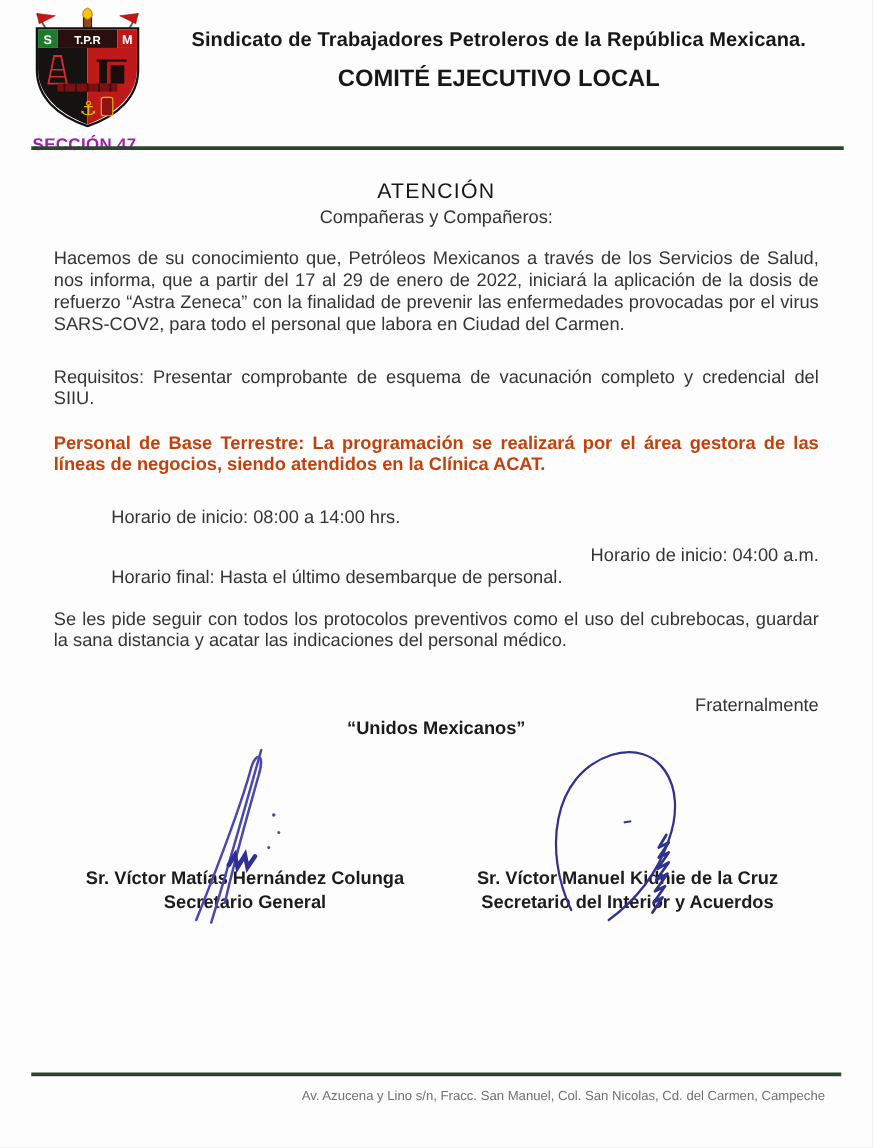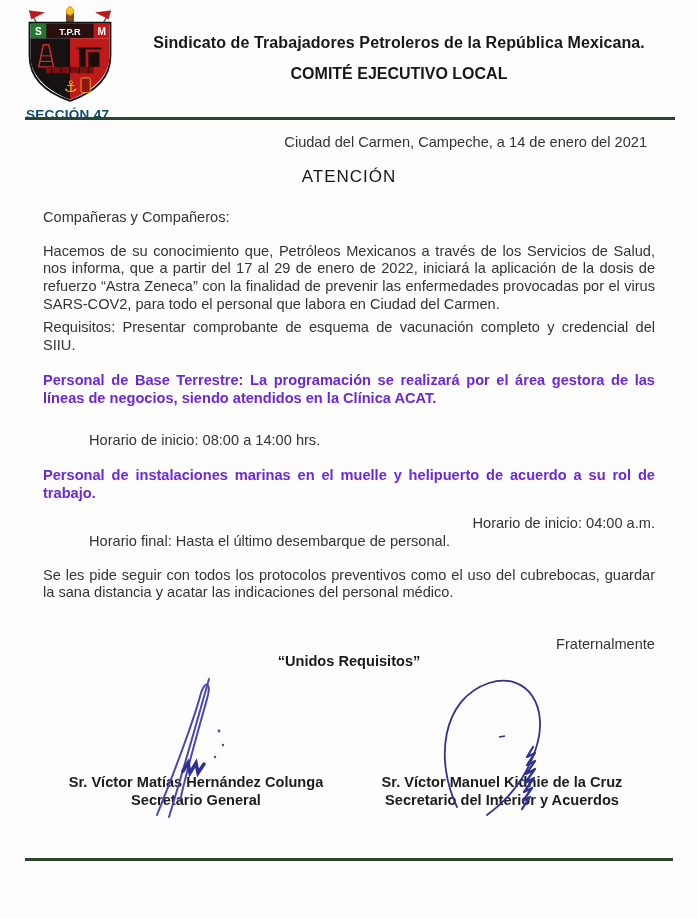--- a/index.html
+++ b/index.html
@@ -10,41 +10,41 @@
     position:relative;
     width:698px; height:918px;
     margin:0 auto;
     background:#fdfdfd;
     color:#2e2e2e;
     overflow:hidden;
   }
 
   
   .logo-block { position:absolute; top:6px; left:24px; width:96px; text-align:left; }
-  .logo-caption { font-weight:bold; font-size:13.5px; color:#0c4a6e; letter-spacing:.3px; margin-top:1px; padding-left:2px; }
+  .logo-caption { font-weight:bold; font-size:13.5px; color:#a21caf; letter-spacing:.3px; margin-top:1px; padding-left:2px; }
 
-  .masthead { position:absolute; top:34px; left:122px; right:22px; text-align:center; color:#171717; }
+  .masthead { position:absolute; top:24px; left:122px; right:22px; text-align:center; color:#171717; }
   .org-name { font-size:16px; font-weight:bold; letter-spacing:.1px; }
-  .committee { margin-top:14px; font-size:16px; font-weight:bold; line-height:16px; }
+  .committee { margin-top:14px; font-size:19px; font-weight:bold; line-height:16px; }
 
   .rule { position:absolute; height:3px; background:#2c462b; }
   .top-rule { top:117px; left:25px; width:650px; }
   .bottom-rule { top:858px; left:25px; width:648px; }
 
   
   .content {
     position:absolute; top:128px; left:43px; width:612px;
     font-size:14.6px; line-height:17.6px; color:#343434;
   }
   .dateline { text-align:right; padding-right:8px; margin-top:6px; }
   .attn { text-align:center; font-size:17px; font-weight:normal; letter-spacing:1px; color:#161616; margin-top:16px; }
-  .salutation { margin-top:24px; }
+  .salutation { margin-top:4px;text-align:center; }
   .para { text-align:justify; margin-top:16px; }
-  .para.mt18 { margin-top:6px; }
-  .bold-para { font-weight:bold; color:#6d28d9; text-align:justify; margin-top:18px; }
+  .para.mt18 { margin-top:24px; }
+  .bold-para { font-weight:bold; color:#c2410c; text-align:justify; margin-top:18px; }
   .sched { margin:24px 0 0 46px; }
   .sched.tight { margin-top:0; }
   .sched.first2 { margin-top:13px;text-align:right; }
   .closing { text-align:right; margin-top:34px; }
   .motto { text-align:center; font-weight:bold; color:#1a1a1a; }
 
   
   .sig-row { display:flex; margin-top:6px; }
   .sig-block { flex:1; position:relative; padding-top:96px; text-align:center; }
   .sig-name { font-weight:bold; font-size:14.6px; line-height:18.5px; color:#1c1c1c; position:relative; z-index:1; }
@@ -105,33 +105,31 @@
   <div class="masthead">
     <div class="org-name">Sindicato de Trabajadores Petroleros de la República Mexicana.</div>
     <div class="committee">
       <div>COMITÉ EJECUTIVO LOCAL</div>
     </div>
   </div>
 
   <div class="rule top-rule"></div>
 
   <div class="content">
-    <p class="dateline">Ciudad del Carmen, Campeche, a 14 de enero del 2021</p>
     <h1 class="attn">ATENCIÓN</h1>
     <p class="salutation">Compañeras y Compañeros:</p>
     <p class="para">Hacemos de su conocimiento que, Petróleos Mexicanos a través de los Servicios de Salud, nos informa, que a partir del 17 al 29 de enero de 2022, iniciará la aplicación de la dosis de refuerzo “Astra Zeneca” con la finalidad de prevenir las enfermedades provocadas por el virus SARS-COV2, para todo el personal que labora en Ciudad del Carmen.</p>
     <p class="para mt18">Requisitos: Presentar comprobante de esquema de vacunación completo y credencial del SIIU.</p>
     <p class="bold-para">Personal de Base Terrestre: La programación se realizará por el área gestora de las líneas de negocios, siendo atendidos en la Clínica ACAT.</p>
     <p class="sched">Horario de inicio: 08:00 a 14:00 hrs.</p>
-    <p class="bold-para">Personal de instalaciones marinas en el muelle y helipuerto de acuerdo a su rol de trabajo.</p>
     <p class="sched first2">Horario de inicio: 04:00 a.m.</p>
     <p class="sched tight">Horario final: Hasta el último desembarque de personal.</p>
     <p class="para">Se les pide seguir con todos los protocolos preventivos como el uso del cubrebocas, guardar la sana distancia y acatar las indicaciones del personal médico.</p>
     <p class="closing">Fraternalmente</p>
-    <p class="motto">“Unidos Requisitos”</p>
+    <p class="motto">“Unidos Mexicanos”</p>
 
     <div class="sig-row">
 
       <div class="sig-block">
         <svg class="sig-svg" width="130" height="158" viewBox="0 0 130 158">
           <path d="M78,4 C70,32 58,76 38,142" fill="none" stroke="#4a48b0" stroke-width="2" stroke-linecap="round"></path>
           <path d="M26,140 C42,100 62,48 70,18 C74,5 81,7 76,24 C67,56 56,94 49,126" fill="none" stroke="#4a48b0" stroke-width="2" stroke-linecap="round"></path>
           <path d="M52,96 l5,-8 l2,10 l6,-10 l2,10 l6,-9" fill="none" stroke="#2f2f96" stroke-width="3.5" stroke-linecap="round"></path>
           <circle cx="88" cy="56" r="1.4" fill="#4a48b0"></circle>
           <circle cx="92" cy="70" r="1.2" fill="#4a48b0"></circle>
@@ -149,15 +147,16 @@
         </svg>
         <div class="sig-name">Sr. Víctor Manuel Kidnie de la Cruz</div>
         <div class="sig-name">Secretario del Interior y Acuerdos</div>
       </div>
 
     </div>
   </div>
 
   <div class="rule bottom-rule"></div>
   <div class="footer-text">
+    <div>Av. Azucena y Lino s/n, Fracc. San Manuel, Col. San Nicolas, Cd. del Carmen, Campeche</div>
   </div>
 
 </div>
 
 </body></html>

